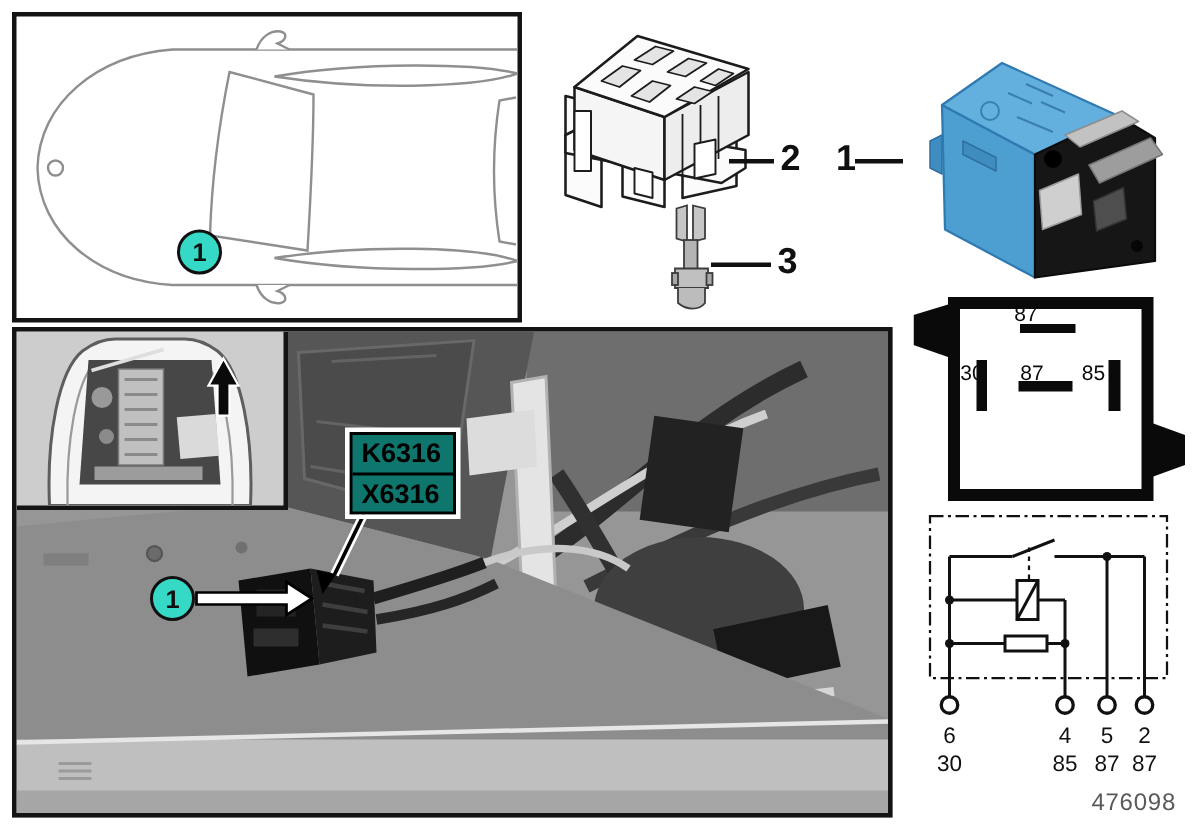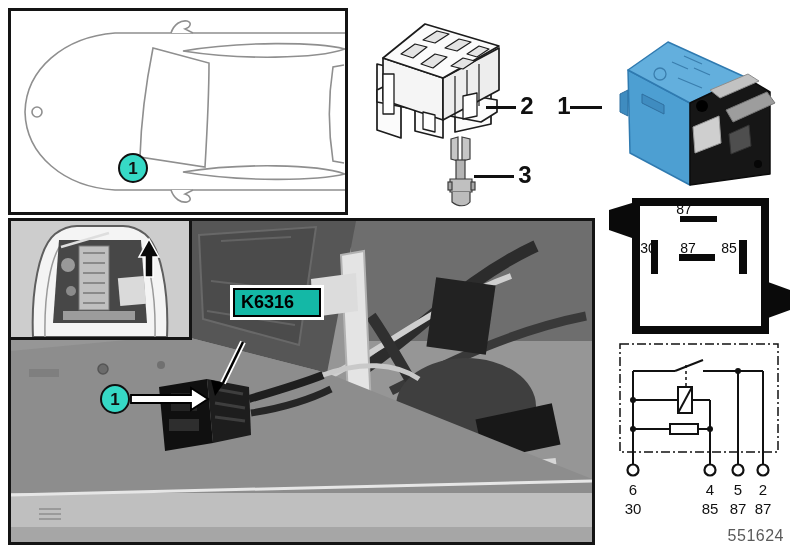--- a/index.html
+++ b/index.html
@@ -26,22 +26,22 @@
 
   
   .pin-box { position:absolute; left:632px; top:198px; width:137px; height:136px;
              border:8px solid #0a0a0a; background:#fff; }
   .pin-box .ptxt { position:absolute; font-size:14px; color:#0a0a0a;
                    text-align:center; width:30px; line-height:1; }
   .pin-box .bar { position:absolute; background:#0a0a0a; }
   .wedge { position:absolute; }
 
   
-  .k-label { position:absolute; left:222px; top:67px; width:88px;
-     background:#14b8a6; border:2.5px solid #000; outline:3px solid #fff; z-index:5; }
+  .k-label { position:absolute; left:222px; top:67px; width:71px;
+     background:#0f766e; border:2.5px solid #000; outline:3px solid #fff; z-index:5; }
   .k-label .row { font-size:18px; font-weight:bold; color:#000; padding:2px 6px 1px 6px;
      line-height:1.2; }
   .k-label .row + .row { border-top:2px solid #000; }
 
   .eo-box { position:absolute; right:0; bottom:0; width:133px; height:21px;
      background:#fff; color:#787878; font-size:13.5px; display:flex;
      align-items:center; justify-content:center; z-index:6; }
 
   .doc-number { position:absolute; left:694px; top:527px; width:90px;
      color:#5a5a5a; font-size:16px; letter-spacing:0.5px; text-align:right; }
@@ -294,21 +294,22 @@
 
     <svg class="abs" style="left:0; top:0; z-index:4;" width="581" height="321" viewBox="0 0 581 321">
       <path d="M232,121 L212,162" stroke="#fff" stroke-width="6" fill="none"></path>
       <path d="M232,121 L212,162" stroke="#000" stroke-width="2.5" fill="none"></path>
       <polygon points="204,175 200,159 213,162" fill="#000"></polygon>
       <path d="M120,174 L180,174 L180,167 L197,178 L180,189 L180,182 L120,182 Z" fill="#fff" stroke="#000" stroke-width="1.8"></path>
     </svg>
 
     <div class="k-label">
       <div class="row">K6316</div>
+      <div class="row">X6316</div>
     </div>
 
     <div class="callout-circle" style="left:89px; top:163px; z-index:5;">1</div>
 
   </div>
 
-  <div class="doc-number">551624</div>
+  <div class="doc-number">476098</div>
 
 </div>
 
 </body></html>

